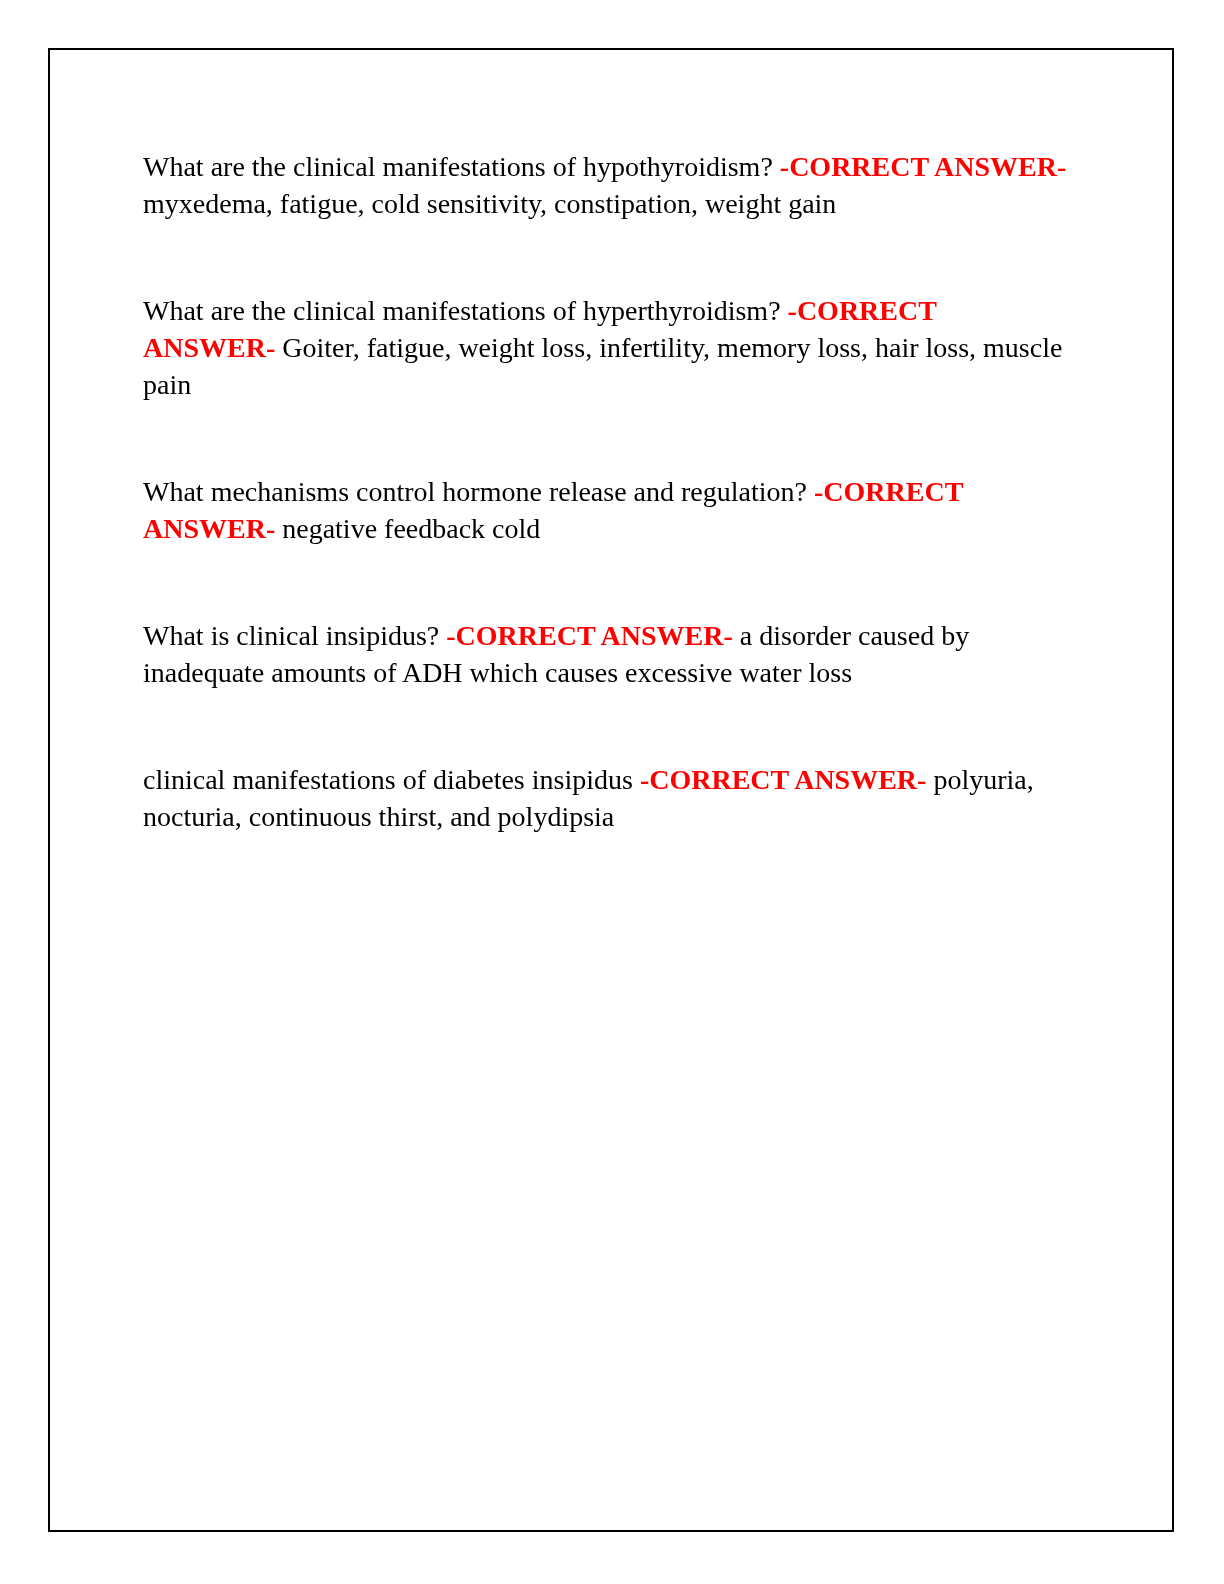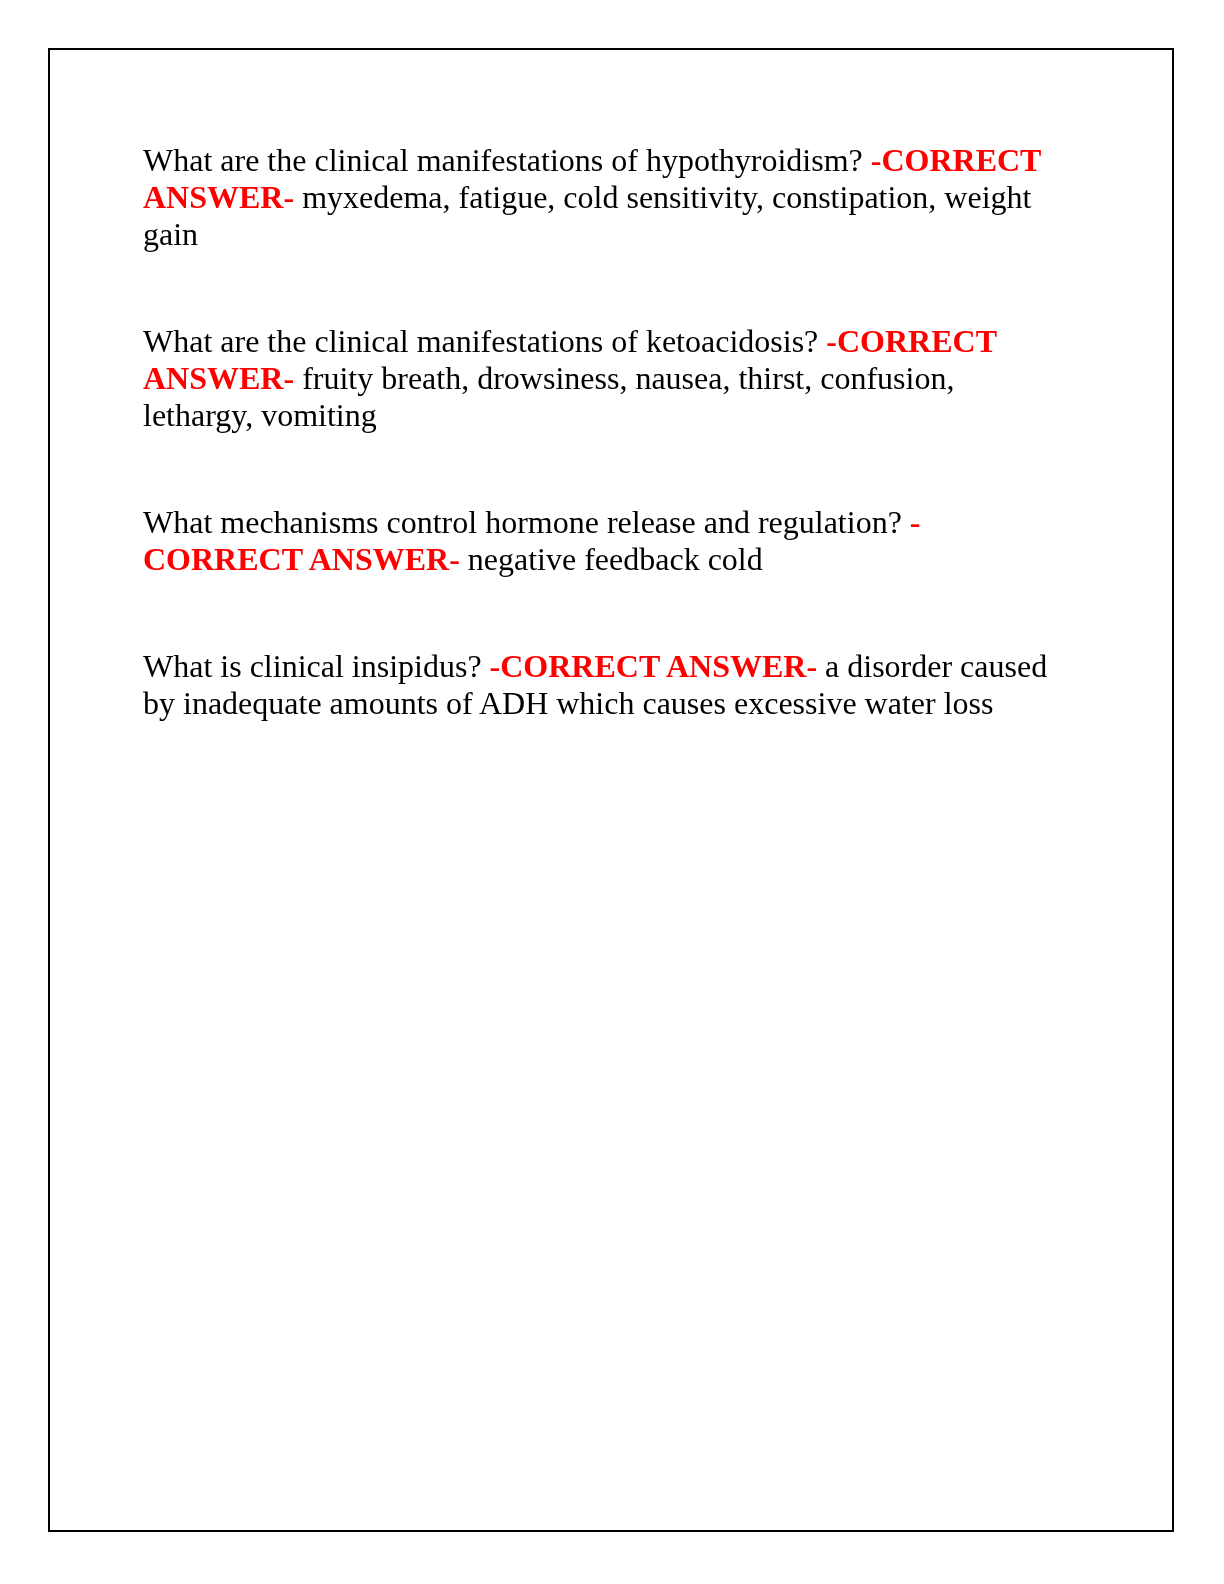--- a/index.html
+++ b/index.html
@@ -23,41 +23,42 @@
     border: 2px solid #000000;
     box-sizing: border-box;
   }
   .qa-list {
     position: absolute;
     left: 143px;
     top: 140px;
     width: 925px;
   }
   .qa {
-    margin: 2px 0 70px 0;
-    font-size: 32px;
+    margin: 8px 0 70px 0;
+    font-size: 28px;
     line-height: 37px;
     color: #000000;
   }
   .qa .marker {
     color: #ff0000;
     font-weight: bold;
   }
 </style>
 </head>
 <body>
 
 <div class="page-border" style="border-color: rgb(0, 0, 0);"></div>
 
 <div class="qa-list">
   <p class="qa"><span class="q">What are the clinical manifestations of hypothyroidism?</span> <span class="marker" style="color: rgb(255, 0, 0);">-CORRECT ANSWER-</span> <span class="a">myxedema, fatigue, cold sensitivity, constipation, weight gain</span></p>
 
+  <p class="qa"><span class="q">What are the clinical manifestations of hyperthyroidism?</span> <span class="marker" style="color: rgb(255, 0, 0);">-CORRECT ANSWER-</span> <span class="a">Goiter, fatigue, weight loss, infertility, memory loss, hair loss, muscle pain</span></p>
 
 
 
-  <p class="qa"><span class="q">What are the clinical manifestations of ketoacidosis?</span> <span class="marker" style="color: rgb(255, 0, 0);">-CORRECT ANSWER-</span> <span class="a">fruity breath, drowsiness, nausea, thirst, confusion, lethargy, vomiting</span></p>
 
   <p class="qa"><span class="q">What mechanisms control hormone release and regulation?</span> <span class="marker" style="color: rgb(255, 0, 0);">-CORRECT ANSWER-</span> <span class="a">negative feedback cold</span></p>
 
 
   <p class="qa"><span class="q">What is clinical insipidus?</span> <span class="marker" style="color: rgb(255, 0, 0);">-CORRECT ANSWER-</span> <span class="a">a disorder caused by inadequate amounts of ADH which causes excessive water loss</span></p>
 
+  <p class="qa"><span class="q">clinical manifestations of diabetes insipidus</span> <span class="marker" style="color: rgb(255, 0, 0);">-CORRECT ANSWER-</span> <span class="a">polyuria, nocturia, continuous thirst, and polydipsia</span></p>
 </div>
 
 </body></html>

